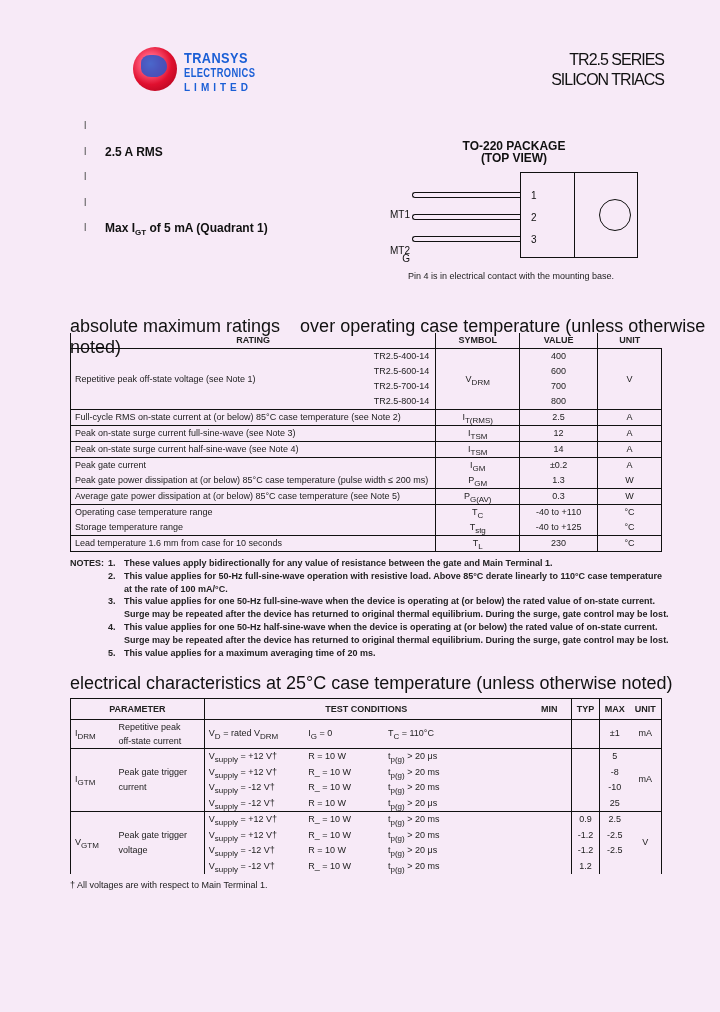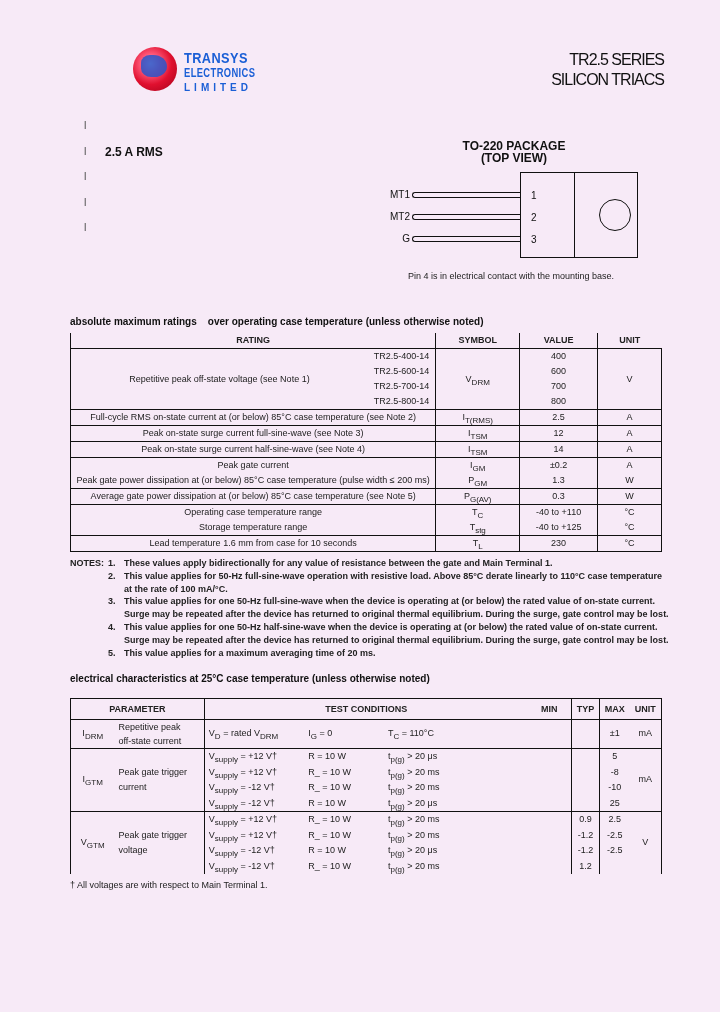--- a/index.html
+++ b/index.html
@@ -27,33 +27,33 @@
   .feat { height:25.5px; font-size:12px; font-weight:bold; display:flex; }
   .feat .bul { width:21px; color:#555; font-weight:normal; font-size:11px; }
   sub { font-size:8px; vertical-align:-3px; line-height:0; }
   
   .pkg-title { left:462px; top:140px; width:104px; text-align:center; font-size:12px; font-weight:bold; line-height:12px; }
   .pkg-box { left:520px; top:172px; width:118px; height:86px; border:1.5px solid #111; box-sizing:border-box; }
   .pkg-divider { left:574px; top:172px; width:1px; height:86px; background:#111; }
   .pkg-hole { left:599px; top:199px; width:32px; height:32px; border:1.5px solid #111; border-radius:50%; box-sizing:border-box; }
   .pin-line { left:415px; width:105px; height:6px; border:1px solid #111; border-left:none; border-right:none; box-sizing:border-box; }
   .pin-cap { left:412px; width:6px; height:6px; border:1px solid #111; border-right:none; border-radius:4px 0 0 4px; box-sizing:border-box; }
-  .pin-label { font-size:10px; text-align:right; width:30px; left:380px; }
+  .pin-label { font-size:10px; text-align:right; width:30px; left:380px;margin-top:20px; }
   .pin-num { font-size:10px; left:531px; }
   .pkg-note { left:408px; top:271px; font-size:9px; color:#222; }
   
-  .h2 { font-size:10px; font-weight:bold; left:70px;text-align:center; }
+  .h2 { font-size:18px; font-weight:normal; left:70px; }
   
   table { border-collapse:collapse; font-size:9px; color:#222; position:absolute; }
   td, th { padding:0 4px; line-height:15px; }
   th { font-weight:bold; font-size:9px; }
   .t1 { left:70px; top:333px; width:592px; }
   .bt { border-top:1px solid #111; }
   .bb { border-bottom:1px solid #111; }
-  .bl { border-left:1px solid #111;text-align:center; }
+  .bl { border-left:1px solid #111; }
   .br { border-right:1px solid #111; }
   .c { text-align:center; }
   .r { text-align:center; }
   .notes { left:70px; top:557px; font-size:9px; color:#222; line-height:12.8px; width:600px; }
   .notes .nrow { display:flex;font-weight:bold; }
   .notes .nlab { width:38px; }
   .notes .nnum { width:16px; }
   .notes .ntxt { flex:1; }
   .t2 { left:70px; top:698px; width:592px; }
   .t2 td { line-height:15.5px; }
@@ -81,39 +81,40 @@
       <span>2.5 A RMS</span>
     </div>
   <div class="feat">
       <span class="bul">l</span>
     </div>
   <div class="feat">
       <span class="bul">l</span>
     </div>
   <div class="feat">
       <span class="bul">l</span>
+      <span><span>Max I</span><sub>GT</sub><span> of 5 mA (Quadrant 1)</span></span>
     </div>
 </div>
 
 <div class="abs pkg-title">
   <div>TO-220 PACKAGE</div>
   <div>(TOP VIEW)</div>
 </div>
 <div class="abs pkg-box"></div>
 <div class="abs pkg-divider"></div>
 <div class="abs pkg-hole"></div>
 
 <div class="abs pin-line" style="top:192px"></div>
 <div class="abs pin-cap" style="top:192px"></div>
 <div class="abs pin-label" style="top:189px">MT1</div>
 <div class="abs pin-num" style="top:190px">1</div>
 
 <div class="abs pin-line" style="top:214px"></div>
 <div class="abs pin-cap" style="top:214px"></div>
-<div class="abs pin-label" style="top:211px">MT2</div>
+<div class="abs pin-label" style="top:225px">MT2</div>
 <div class="abs pin-num" style="top:212px">2</div>
 
 <div class="abs pin-line" style="top:236px"></div>
 <div class="abs pin-cap" style="top:236px"></div>
 <div class="abs pin-label" style="top:233px">G</div>
 <div class="abs pin-num" style="top:234px">3</div>
 
 <div class="abs pkg-note">Pin 4 is in electrical contact with the mounting base.</div>
 
 <div class="abs h2" style="top:316px">

